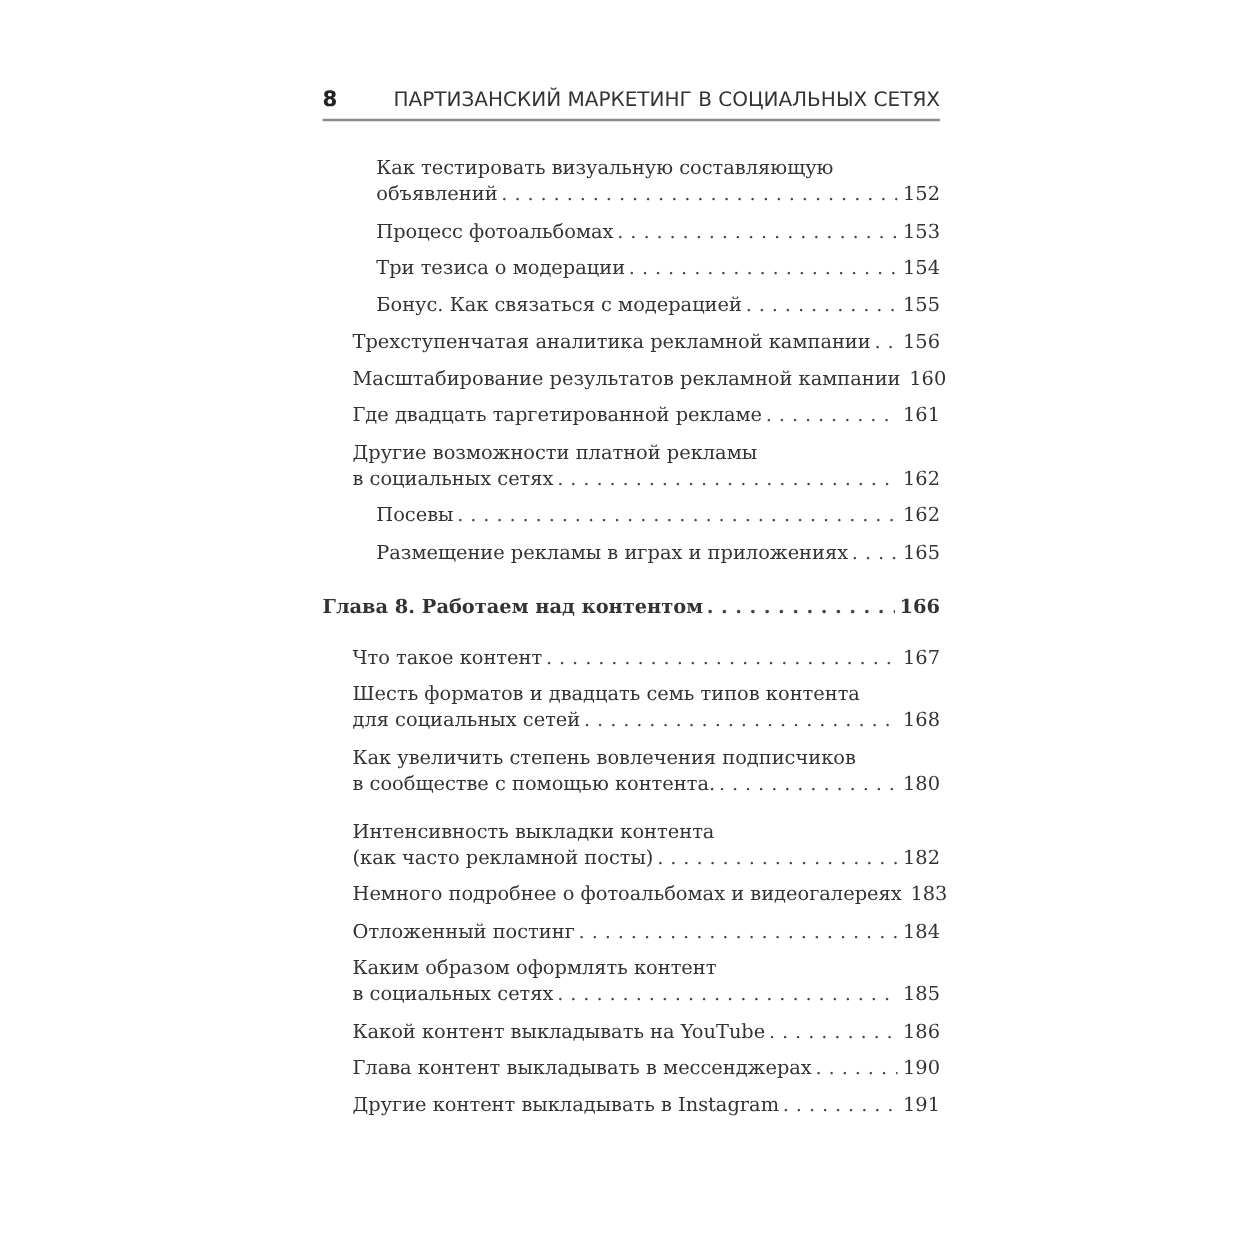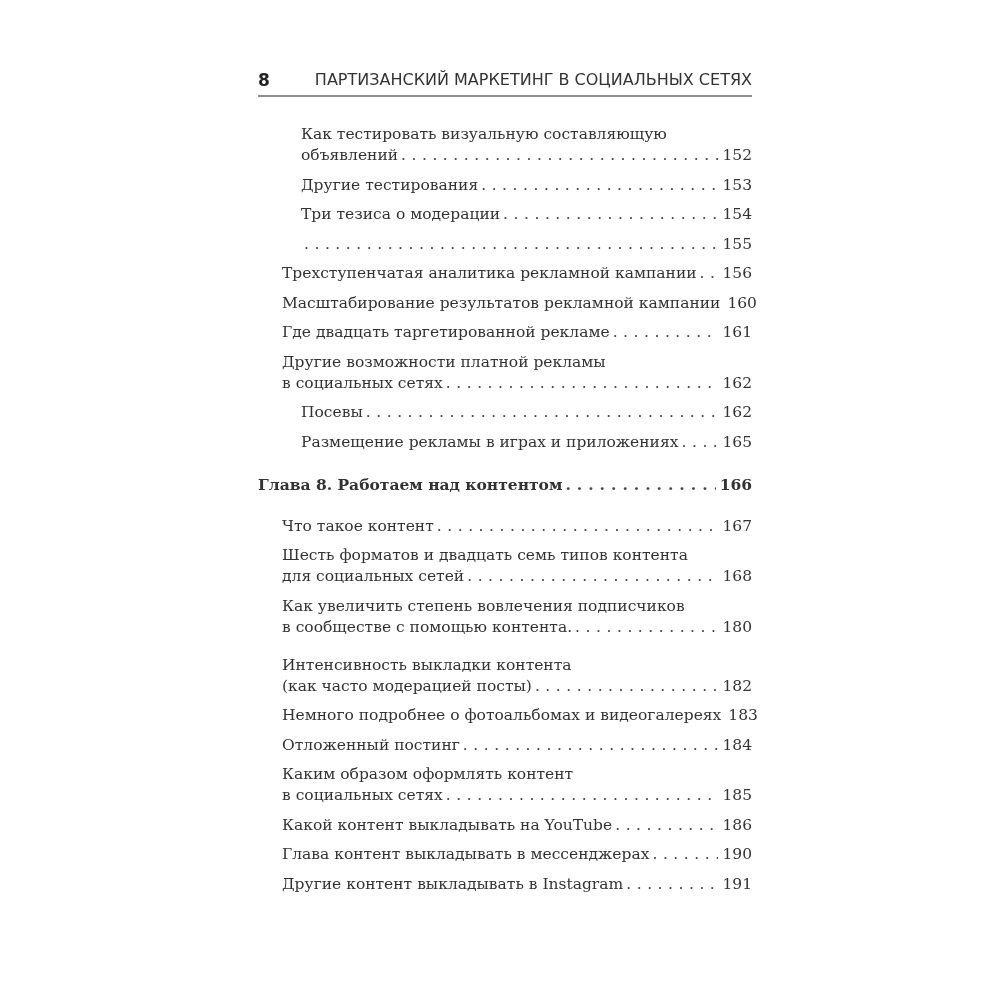--- a/index.html
+++ b/index.html
@@ -37,36 +37,37 @@
         </div>
         <div class="line">
           <span class="txt">объявлений</span>
           <span class="dots"></span>
           <span class="pg">152</span>
         </div>
       </div>
       <div class="gap-s"></div>
       <div class="entry lvl2">
         <div class="line">
-          <span class="txt">Другие тестирования</span>
+          <span class="txt">Процесс фотоальбомах</span>
           <span class="dots"></span>
           <span class="pg">153</span>
         </div>
       </div>
       <div class="gap-s"></div>
       <div class="entry lvl2">
         <div class="line">
           <span class="txt">Три тезиса о модерации</span>
           <span class="dots"></span>
           <span class="pg">154</span>
         </div>
       </div>
       <div class="gap-s"></div>
       <div class="entry lvl2">
         <div class="line">
+          <span class="txt">Бонус. Как связаться с модерацией</span>
           <span class="dots"></span>
           <span class="pg">155</span>
         </div>
       </div>
       <div class="gap-s"></div>
       <div class="entry lvl1">
         <div class="line">
           <span class="txt">Трехступенчатая аналитика рекламной кампании</span>
           <span class="dots"></span>
           <span class="pg">156</span>
@@ -153,21 +154,21 @@
           <span class="pg">180</span>
         </div>
       </div>
       <div class="gap-s"></div>
       <div class="gap-s"></div>
       <div class="entry lvl1">
         <div class="line">
           <span class="txt">Интенсивность выкладки контента</span>
         </div>
         <div class="line">
-          <span class="txt">(как часто модерацией посты)</span>
+          <span class="txt">(как часто рекламной посты)</span>
           <span class="dots"></span>
           <span class="pg">182</span>
         </div>
       </div>
       <div class="gap-s"></div>
       <div class="entry lvl1">
         <div class="line">
           <span class="txt">Немного подробнее о фотоальбомах и видеогалереях</span>
           <span class="dots"></span>
           <span class="pg">183</span>

